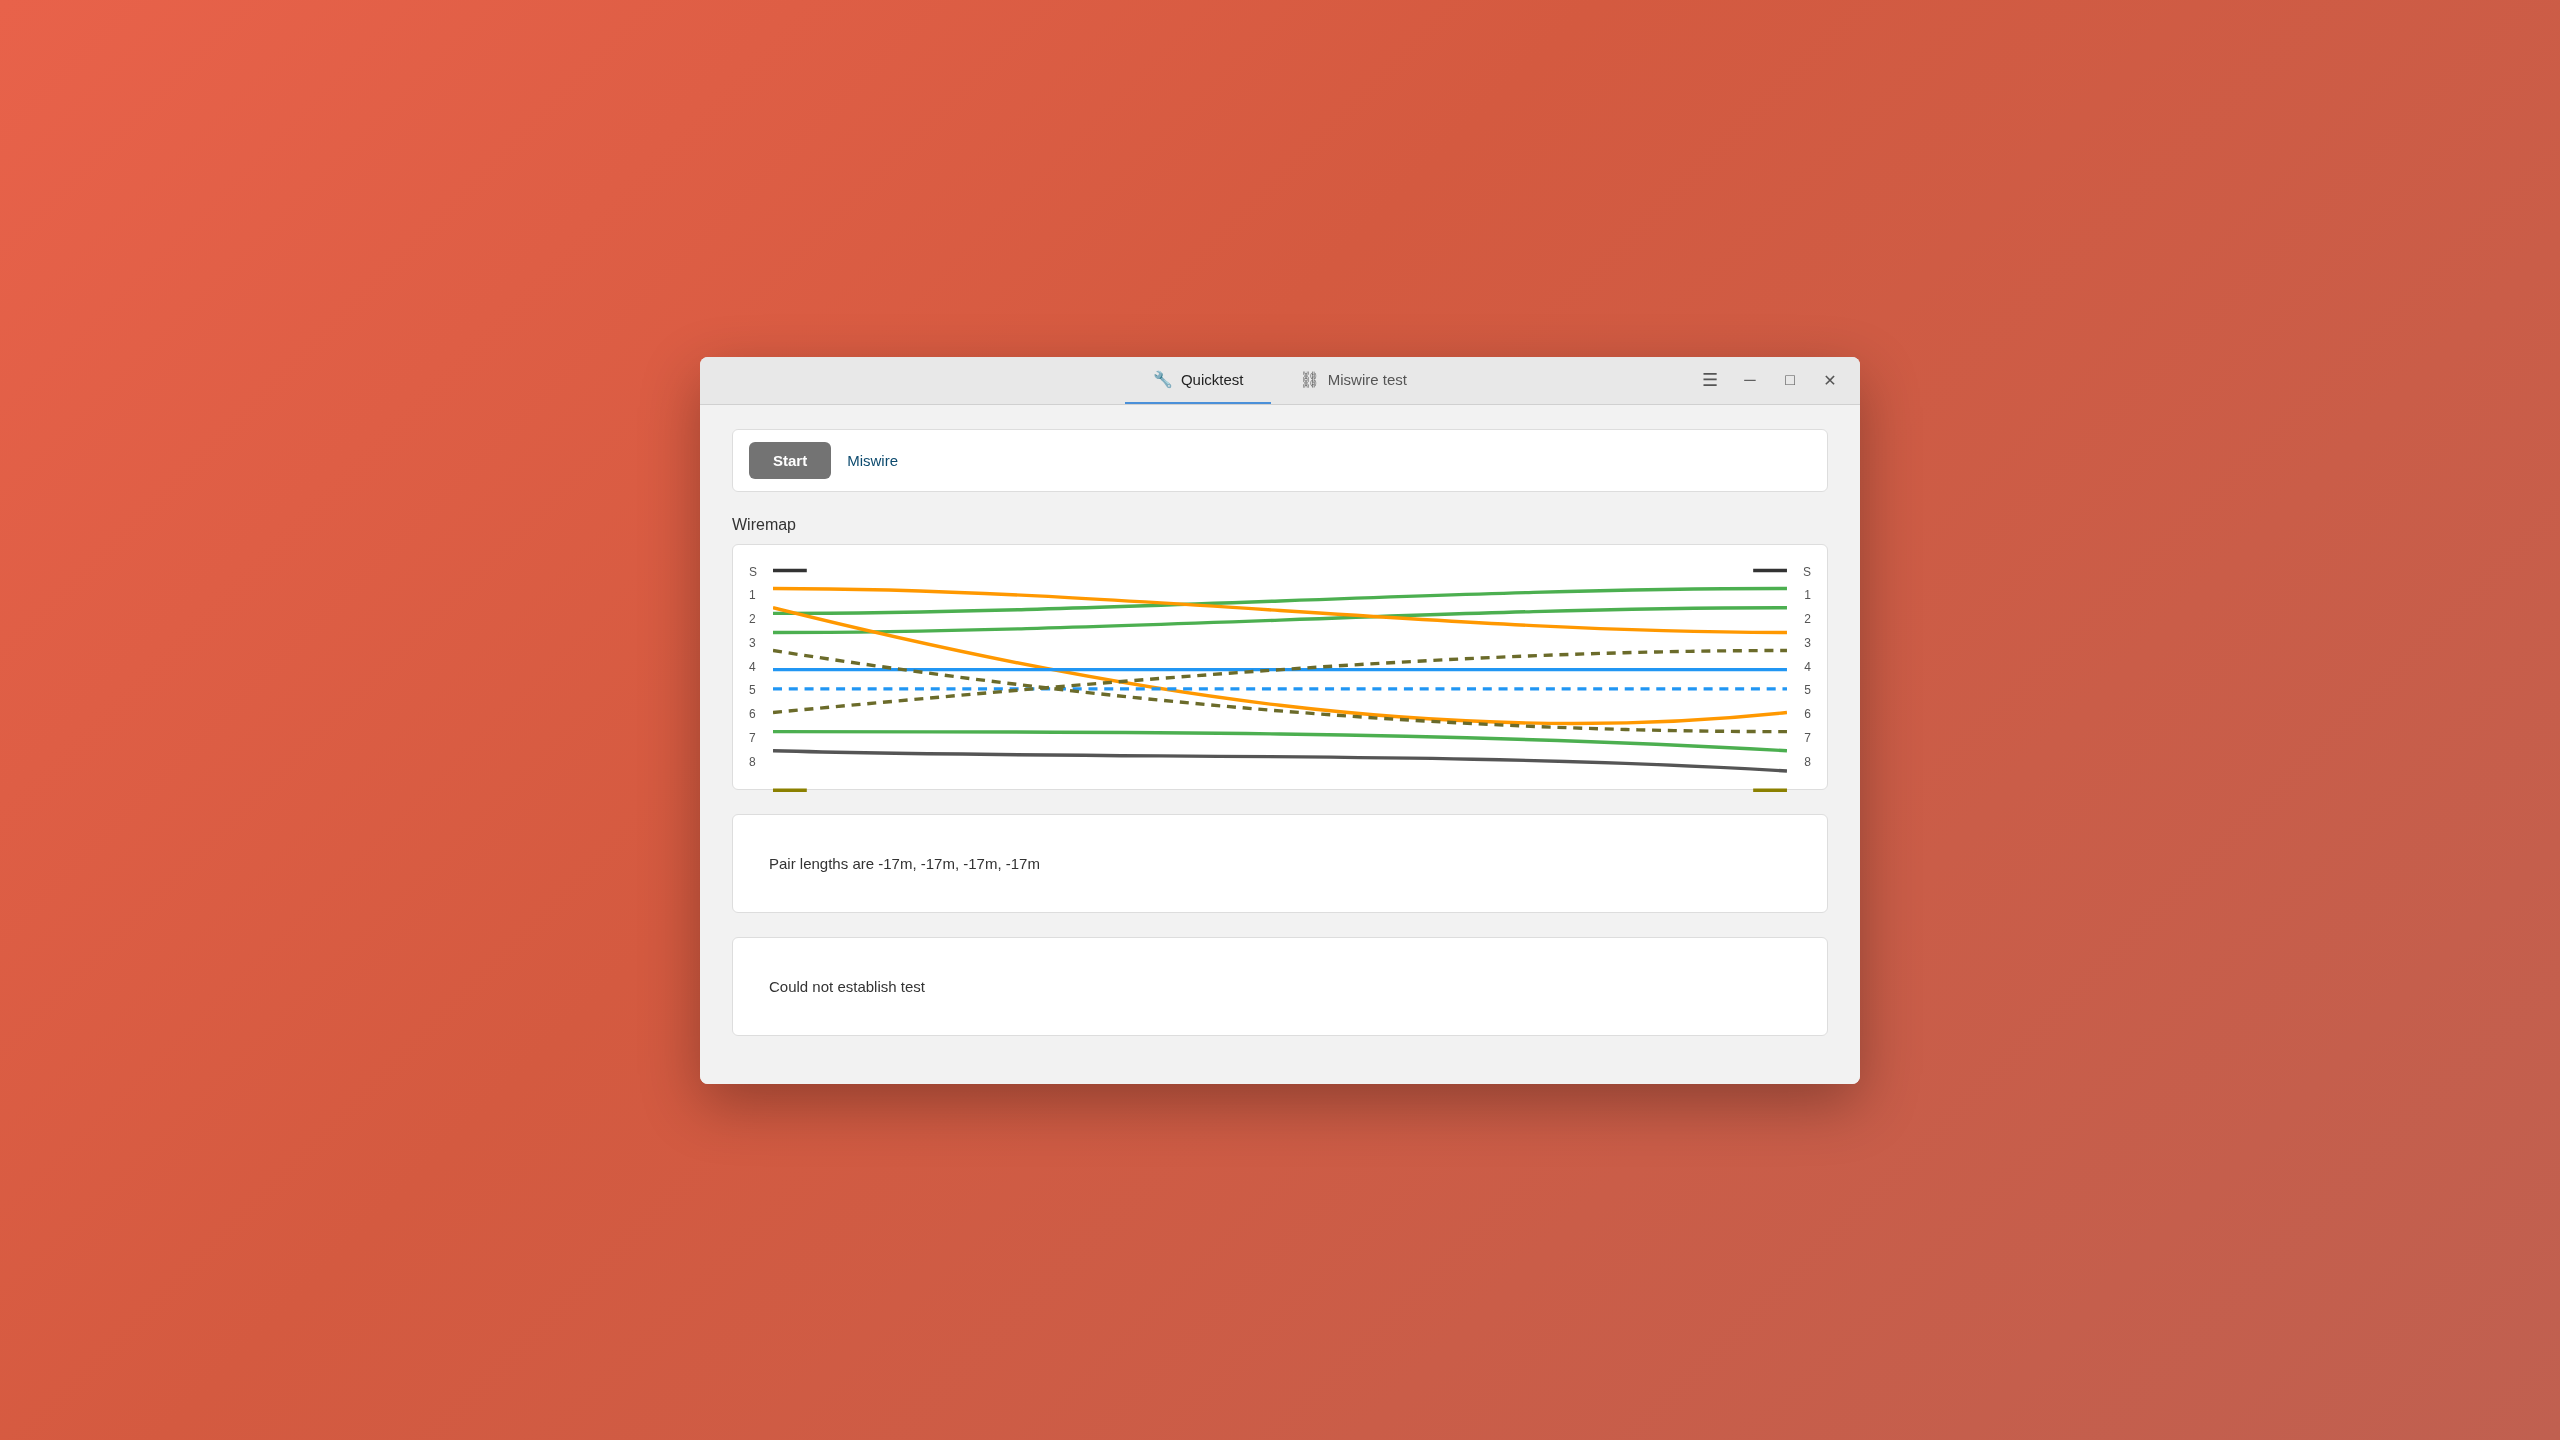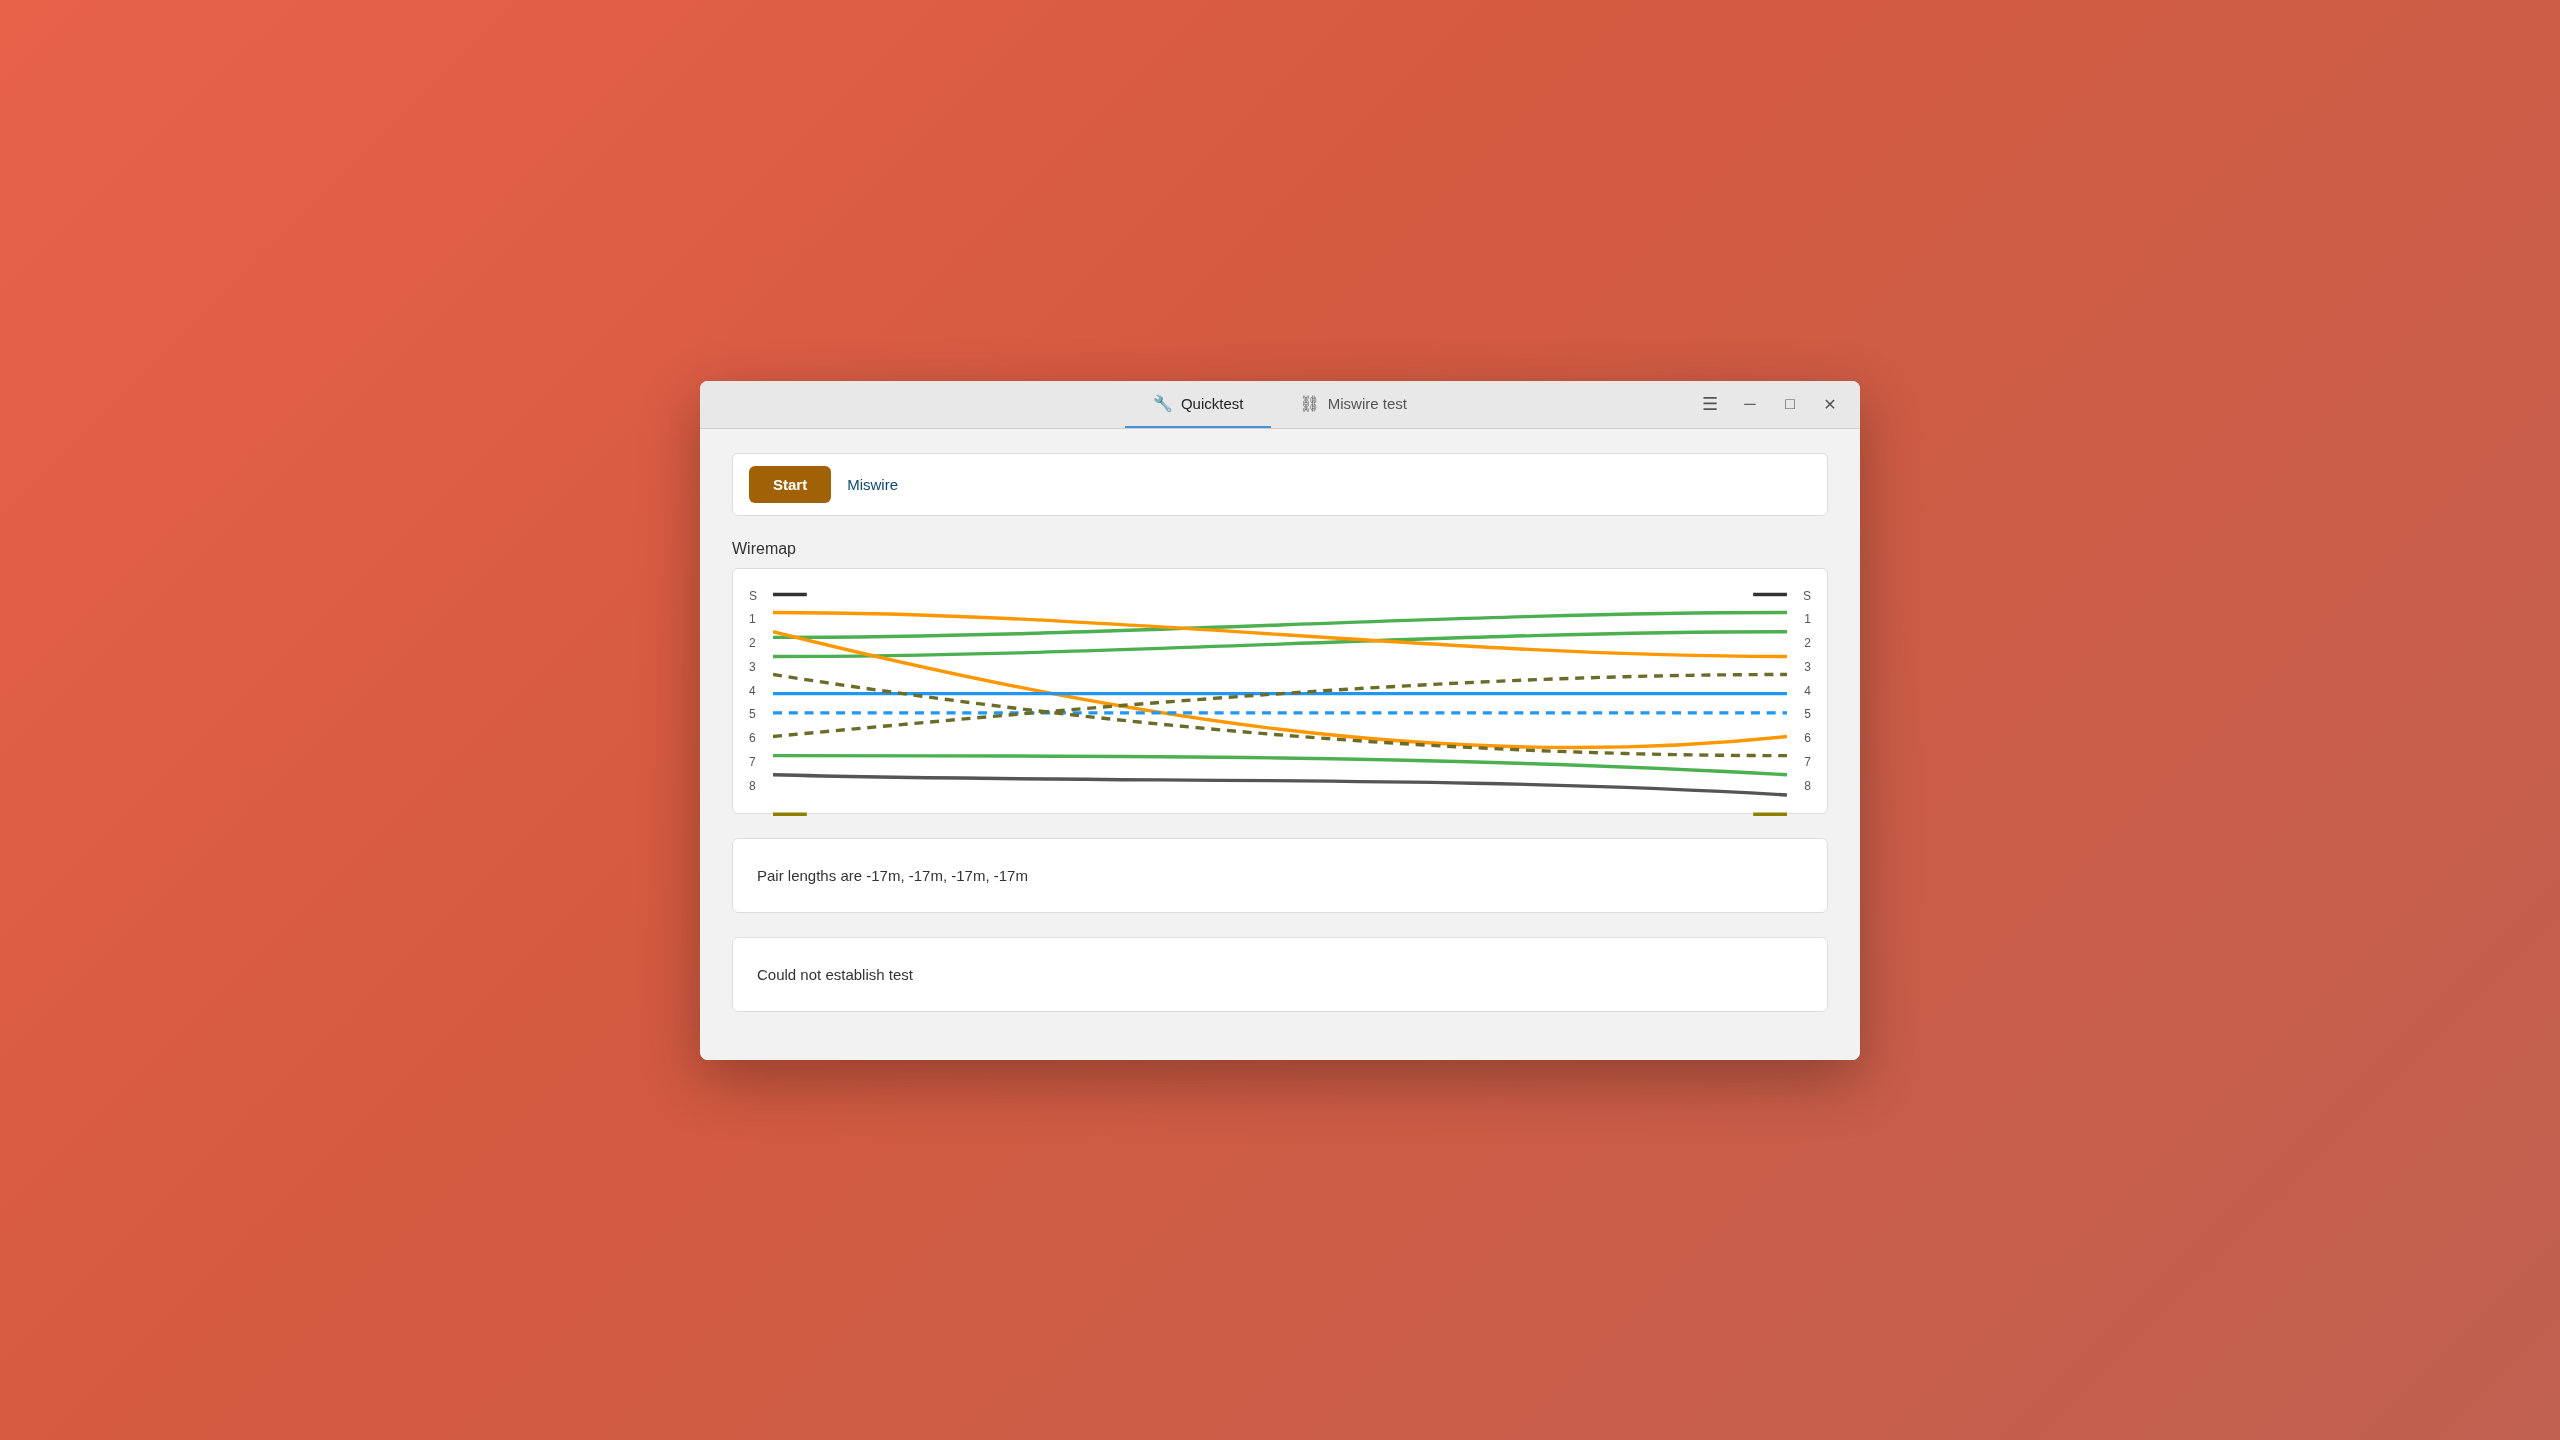--- a/index.html
+++ b/index.html
@@ -99,21 +99,21 @@
       align-items: center;
       gap: 16px;
       background: white;
       border: 1px solid #ddd;
       border-radius: 6px;
       padding: 12px 16px;
       margin-bottom: 24px;
     }
 
     .start-btn {
-      background: #a16207;
+      background: #737373;
       color: white;
       border: none;
       border-radius: 6px;
       padding: 10px 24px;
       font-size: 15px;
       font-weight: 600;
       cursor: pointer;
     }
 
     .mode-label {
@@ -125,21 +125,21 @@
       font-size: 16px;
       font-weight: 400;
       color: #333;
       margin-bottom: 10px;
     }
 
     .card {
       background: white;
       border: 1px solid #ddd;
       border-radius: 6px;
-      padding: 20px;
+      padding: 32px;
       margin-bottom: 24px;
     }
 
     .wiremap-card {
       padding: 12px 16px;
     }
 
     .wiremap-area {
       width: 100%;
       height: 220px;

